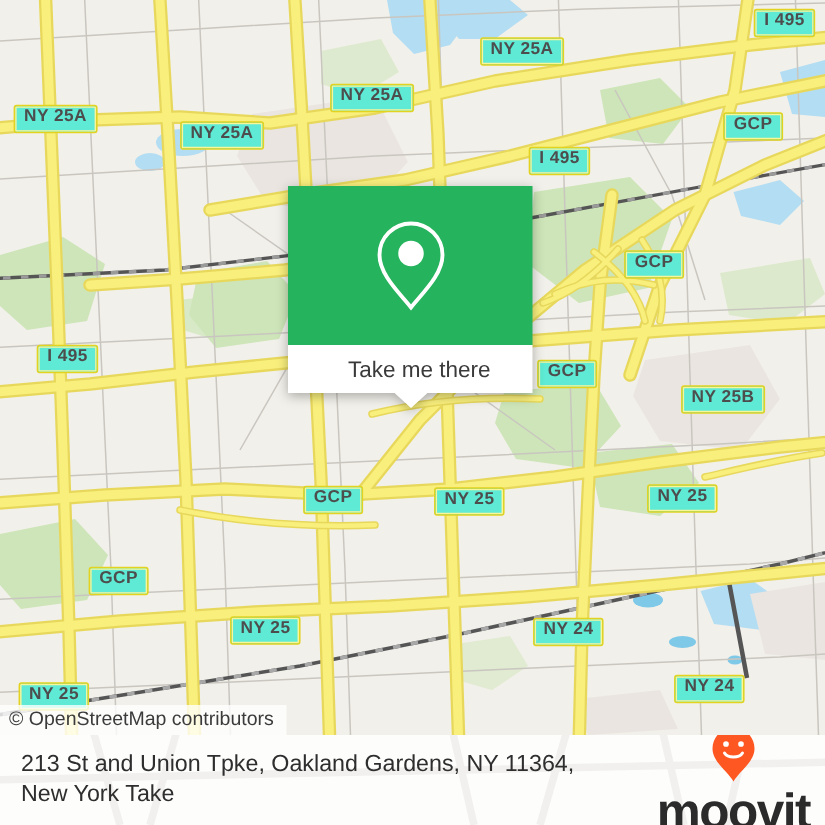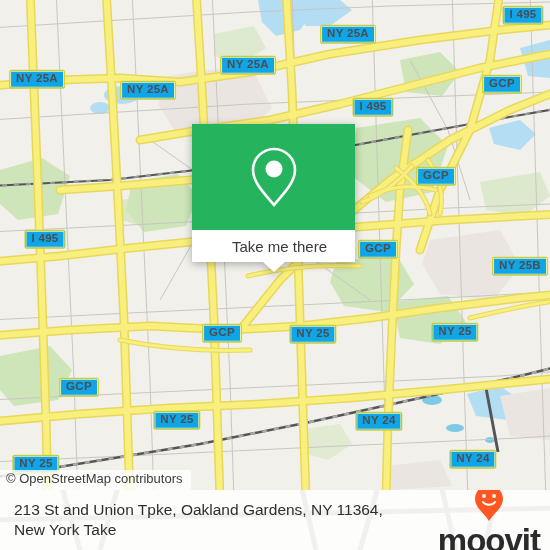--- a/index.html
+++ b/index.html
@@ -26,21 +26,21 @@
     height: 490px;
     overflow: hidden;
     background: #f2f0ea;
   }
   #map svg { display: block; }
 
   
   .shield {
     position: absolute;
     transform: translate(-50%, -50%);
-    background: #0ea5e9;
+    background: #5eead4;
     border: 1px solid #e3d21f;
     box-shadow: inset 0 0 0 1px #fbf59a;
     border-radius: 2px;
     padding: 2px 6px 3px 6px;
     font-family: "Liberation Sans", sans-serif;
     font-size: 11.5px;
     font-weight: bold;
     color: #4d4d4d;
     letter-spacing: 0.3px;
     white-space: nowrap;
@@ -282,21 +282,21 @@
         <div class="shield" style="left: 348px; top: 34px;">NY 25A</div>
         <div class="shield" style="left: 523px; top: 15px;">I 495</div>
         <div class="shield" style="left: 37px; top: 79px;">NY 25A</div>
         <div class="shield" style="left: 248px; top: 65px;">NY 25A</div>
         <div class="shield" style="left: 502px; top: 84px;">GCP</div>
         <div class="shield" style="left: 148px; top: 90px;">NY 25A</div>
         <div class="shield" style="left: 373px; top: 107px;">I 495</div>
         <div class="shield" style="left: 436px; top: 176px;">GCP</div>
         <div class="shield" style="left: 45px; top: 239px;">I 495</div>
         <div class="shield" style="left: 378px; top: 249px;">GCP</div>
-        <div class="shield" style="left: 520px; top: 266px;">NY 25B</div>
+        <div class="shield" style="left: 482px; top: 266px;">NY 25B</div>
         <div class="shield" style="left: 222px; top: 333px;">GCP</div>
         <div class="shield" style="left: 313px; top: 334px;">NY 25</div>
         <div class="shield" style="left: 455px; top: 332px;">NY 25</div>
         <div class="shield" style="left: 79px; top: 387px;">GCP</div>
         <div class="shield" style="left: 177px; top: 420px;">NY 25</div>
         <div class="shield" style="left: 379px; top: 421px;">NY 24</div>
         <div class="shield" style="left: 473px; top: 459px;">NY 24</div>
         <div class="shield" style="left: 36px; top: 464px;">NY 25</div>
       </div>
 

